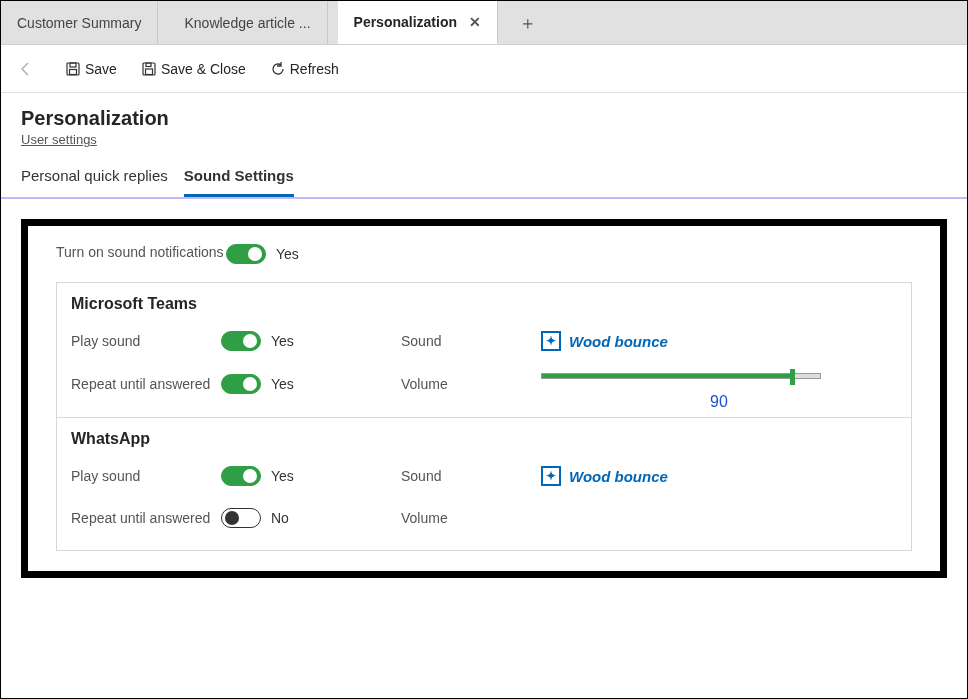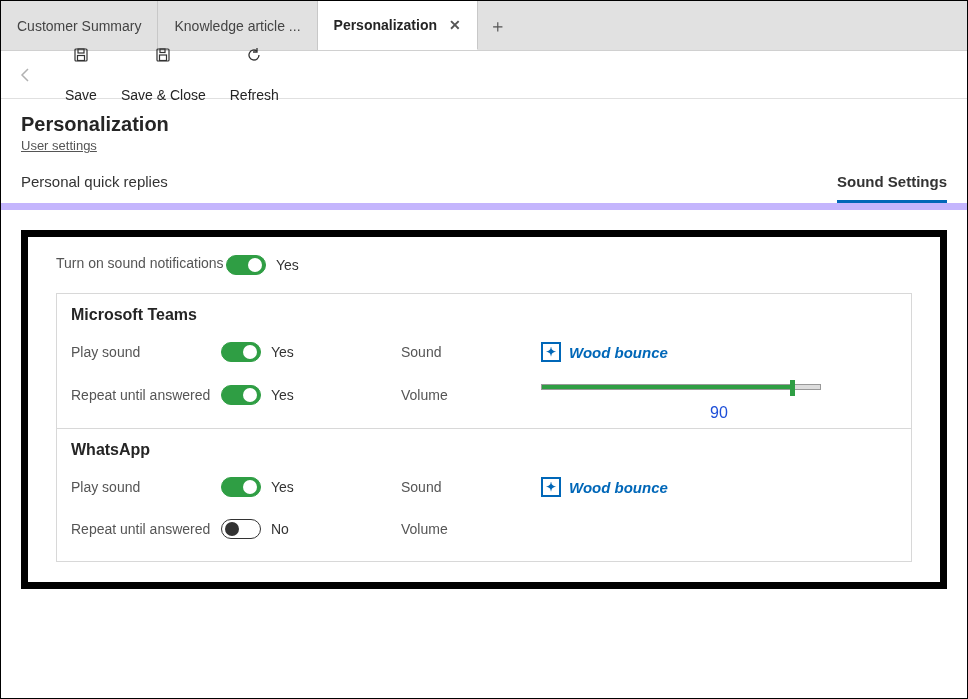--- a/index.html
+++ b/index.html
@@ -9,23 +9,24 @@
       color: #252525;
       background: #fff;
       width: 968px;
       height: 699px;
       border: 1px solid #000;
       overflow: hidden;
     }
     .tab-bar {
       display: flex;
       background: #e1e1e1;
-      height: 50px;
+      height: 44px;
       align-items: stretch;
       border-bottom: 1px solid #d0d0d0;
+      gap: 10px;
     }
     .tab {
       display: flex;
       align-items: center;
       padding: 0 16px;
       border-right: 1px solid #c8c8c8;
       color: #444;
       font-size: 14px;
       cursor: pointer;
       min-width: 150px;
@@ -69,47 +70,45 @@
       display: flex;
       align-items: center;
       justify-content: center;
       cursor: pointer;
       opacity: 0.5;
       margin-right: 10px;
     }
     .cmd-btn {
       display: flex;
       align-items: center;
-      gap: 24px;
+      gap: 4px;
       padding: 6px 10px;
       cursor: pointer;
       border-radius: 2px;
-      flex-direction: column;
     }
     .cmd-icon { width: 16px; height: 16px; display:flex; align-items:center; justify-content:center; }
     .page-header {
       padding: 14px 20px 0 20px;
     }
     .page-title {
       font-size: 20px;
       font-weight: 700;
       color: #252525;
     }
     .page-subtitle {
       font-size: 13px;
       color: #555;
       margin-top: 2px;
       text-decoration: underline;
     }
     .subtabs {
       display: flex;
-      gap: 36px;
+      gap: 16px;
       padding: 14px 20px 0 20px;
-      border-bottom: 7px solid #c4b5fd;
-      justify-content: space-between;
+      border-bottom: 2px solid #c4b5fd;
     }
     .subtab {
       padding: 6px 0 10px 0;
       cursor: pointer;
       font-size: 15px;
       color: #333;
     }
     .subtab.active {
       font-weight: 600;
       border-bottom: 3px solid #0067b8;

